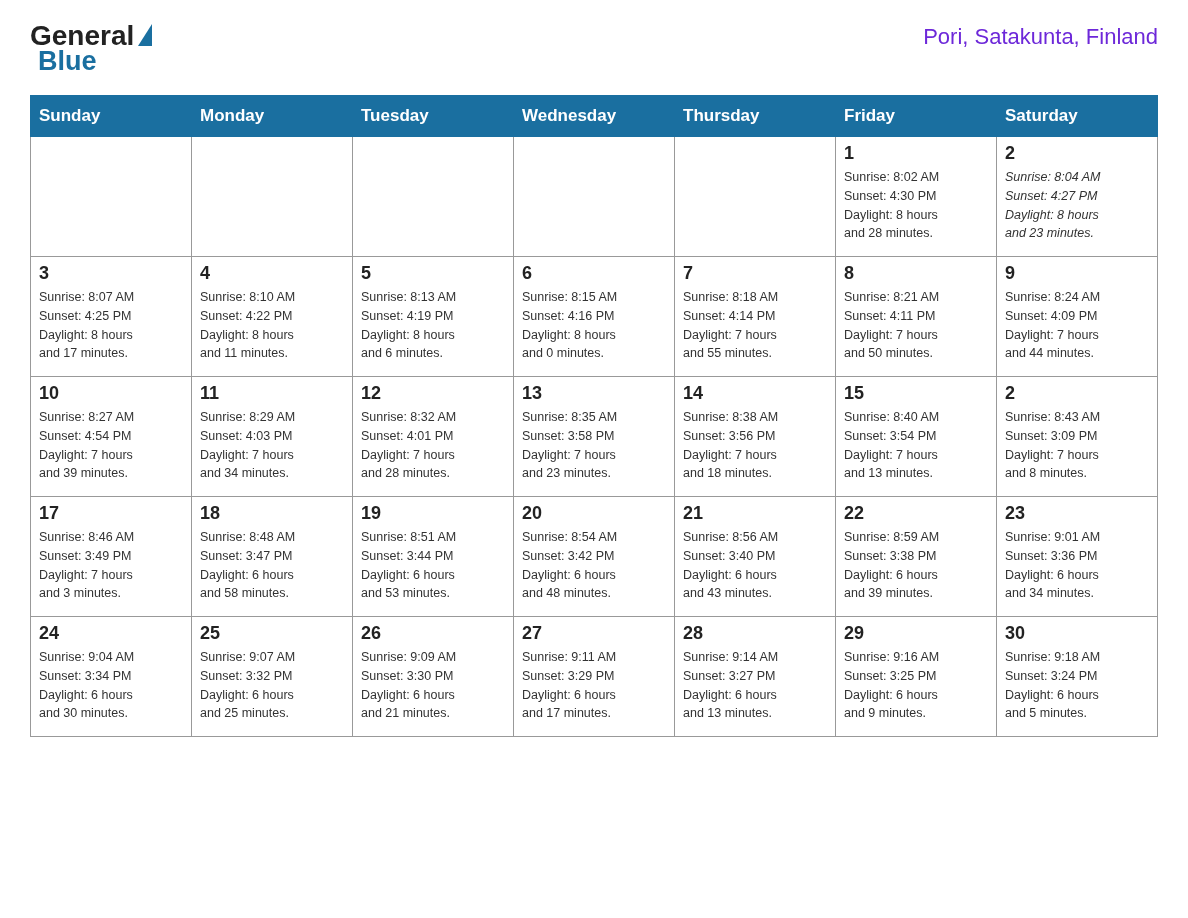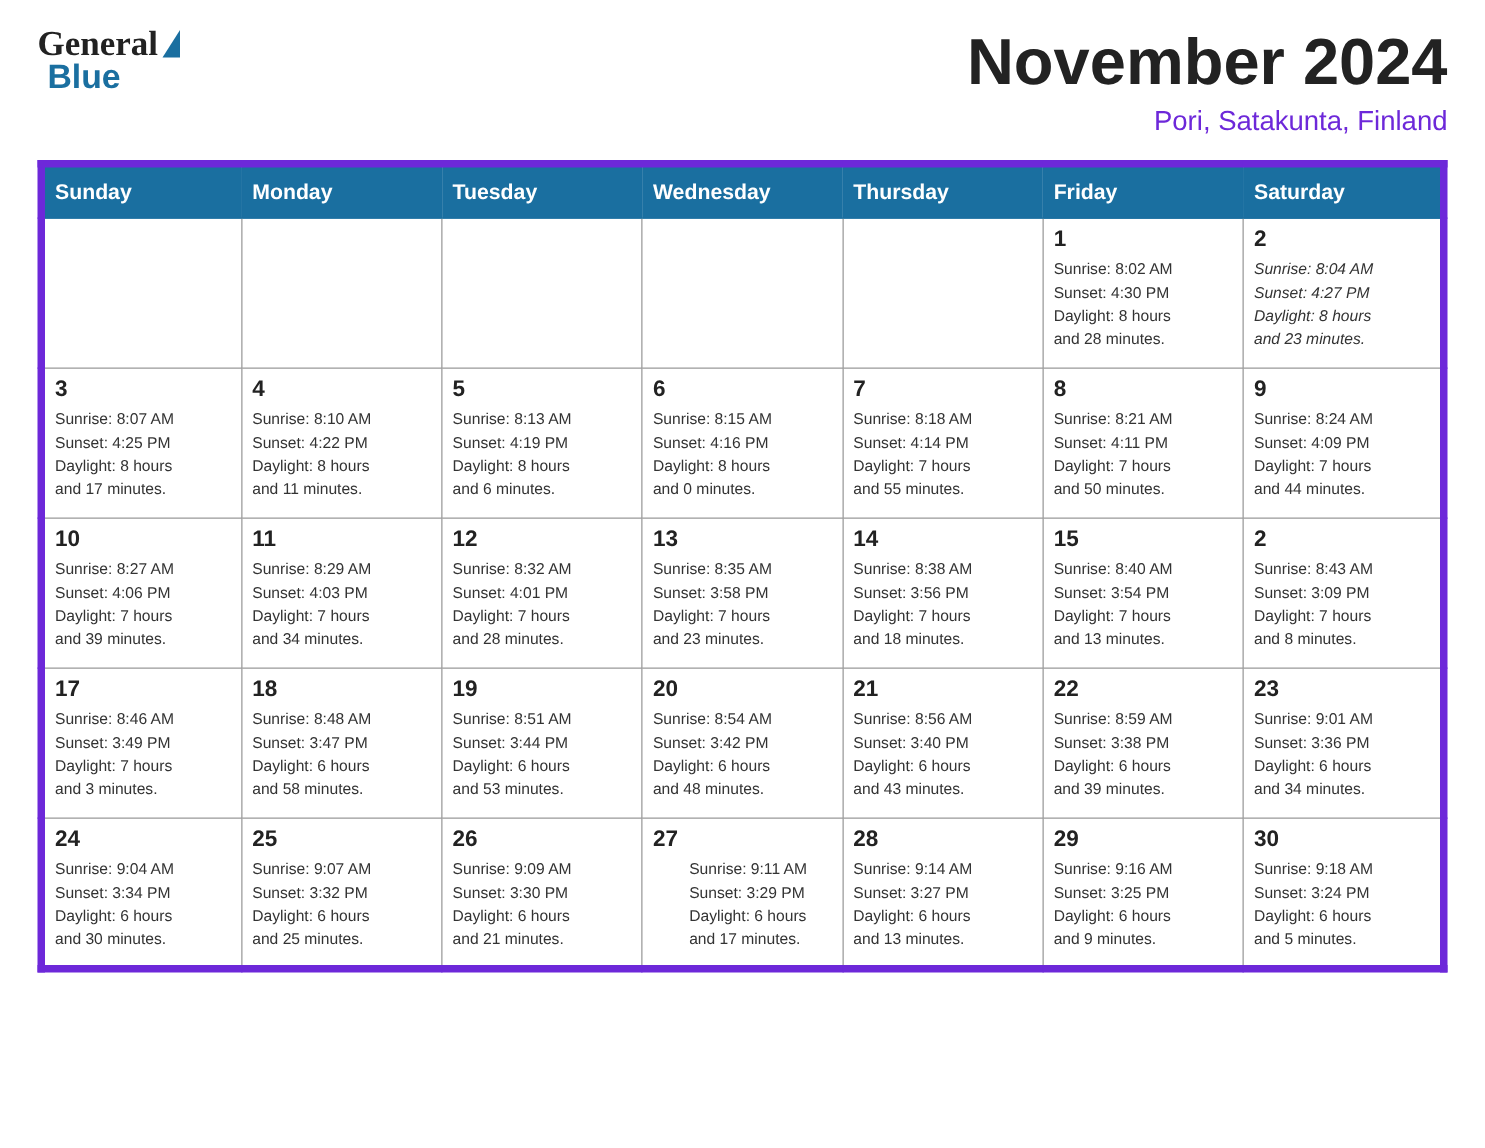--- a/index.html
+++ b/index.html
@@ -19,21 +19,20 @@
     }
     .logo {
       display: flex;
       flex-direction: column;
       align-items: flex-start;
     }
     .logo-text {
       display: flex;
       align-items: center;
       gap: 2px;
-      font-family: Liberation Serif, serif;
     }
     .logo-general {
       font-size: 28px;
       font-weight: bold;
       color: #222;
     }
     .logo-triangle {
       width: 0;
       height: 0;
       border-left: 14px solid transparent;
@@ -58,21 +57,21 @@
       color: #222;
     }
     .location {
       font-size: 22px;
       color: #6d28d9;
       margin-top: 4px;
     }
     .calendar {
       width: 100%;
       border-collapse: collapse;
-      border: 6px solid #6d28d9;
+      border: 1px solid #6d28d9;
     }
     .calendar th {
       background: #1a6fa0;
       color: #fff;
       font-size: 17px;
       font-weight: bold;
       padding: 10px 8px;
       text-align: left;
       border: 1px solid #1a6fa0;
     }
@@ -110,21 +109,20 @@
 
 <div class="header">
   <div class="logo">
     <div class="logo-text">
       <span class="logo-general">General</span>
       <span class="logo-triangle"></span>
     </div>
     <span class="logo-blue">Blue</span>
   </div>
   <div class="title-section">
-    <div class="month-title">November 2024</div>
     <div class="location">Pori, Satakunta, Finland</div>
   </div>
 </div>
 
 <table class="calendar">
   <thead>
     <tr>
         <th>Sunday</th>
         <th>Monday</th>
         <th>Tuesday</th>
@@ -204,21 +202,21 @@
           <div class="day-info" style="white-space: pre-line;">Sunrise: 8:24 AM
 Sunset: 4:09 PM
 Daylight: 7 hours
 and 44 minutes.</div>
         </td>
       </tr>
       <tr class="week-row">
         <td class="week-sep">
           <div class="day-num">10</div>
           <div class="day-info" style="white-space: pre-line;">Sunrise: 8:27 AM
-Sunset: 4:06 PM
+Sunset: 4:54 PM
 Daylight: 7 hours
 and 39 minutes.</div>
         </td>
         <td class="week-sep">
           <div class="day-num">11</div>
           <div class="day-info" style="white-space: pre-line;">Sunrise: 8:29 AM
 Sunset: 4:03 PM
 Daylight: 7 hours
 and 34 minutes.</div>
         </td>
@@ -326,21 +324,21 @@
         </td>
         <td class="week-sep">
           <div class="day-num">26</div>
           <div class="day-info" style="white-space: pre-line;">Sunrise: 9:09 AM
 Sunset: 3:30 PM
 Daylight: 6 hours
 and 21 minutes.</div>
         </td>
         <td class="week-sep">
           <div class="day-num">27</div>
-          <div class="day-info" style="white-space: pre-line; margin-left: 29px;">Sunrise: 9:11 AM
+          <div class="day-info" style="white-space: pre-line;">Sunrise: 9:11 AM
 Sunset: 3:29 PM
 Daylight: 6 hours
 and 17 minutes.</div>
         </td>
         <td class="week-sep">
           <div class="day-num">28</div>
           <div class="day-info" style="white-space: pre-line;">Sunrise: 9:14 AM
 Sunset: 3:27 PM
 Daylight: 6 hours
 and 13 minutes.</div>

